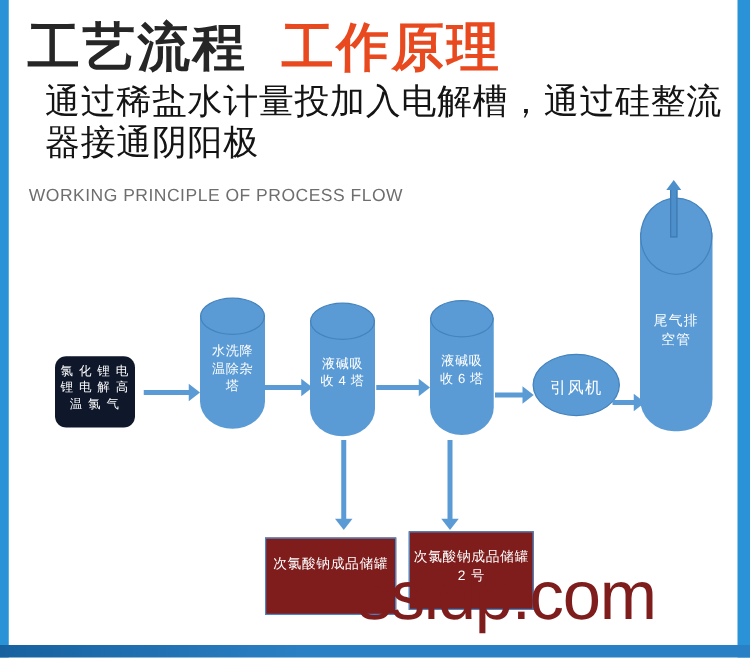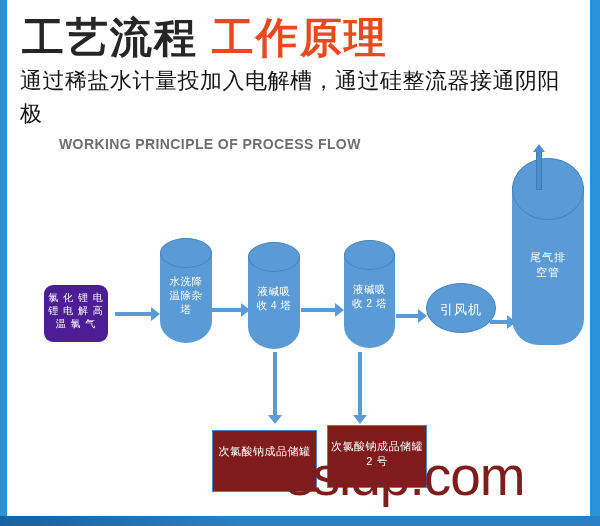--- a/index.html
+++ b/index.html
@@ -9,31 +9,31 @@
     font-family:"Liberation Sans","DejaVu Sans",sans-serif;
   }
   
   .edge-left{position:absolute;left:0;top:0;width:7px;height:526px;background:#2a92d6;}
   .edge-right{position:absolute;right:0;top:0;width:10px;height:526px;background:#2a92d6;}
   .bottom-bar{position:absolute;left:0;bottom:0;width:600px;height:10px;
     background:linear-gradient(90deg,#17619f,#2a80c4 40%,#2a80c4);z-index:6;}
 
   
   .title{position:absolute;left:22px;top:10px;font-size:42px;font-weight:900;
-    letter-spacing:2px;white-space:nowrap;color:#262626;}
+    letter-spacing:2px;white-space:nowrap;color:#262626;font-family:Liberation Mono, monospace;}
   .title .accent{color:#e8491f;}
-  .subtitle{position:absolute;left:20px;top:64px;width:562px;
-    font-size:22px;line-height:33px;color:#141414;font-weight:500;letter-spacing:0.5px;}
-  .caption{position:absolute;left:23px;top:136px;font-size:14px;font-weight:700;
-    color:#6e6e6e;letter-spacing:0.4px;margin-left:36px;}
+  .subtitle{position:absolute;left:36px;top:64px;width:562px;
+    font-size:28px;line-height:33px;color:#141414;font-weight:500;letter-spacing:0.5px;}
+  .caption{position:absolute;left:23px;top:148px;font-size:14px;font-weight:400;
+    color:#6e6e6e;letter-spacing:0.4px;}
   .node-label{position:absolute;left:0;right:0;text-align:center;color:#ffffff;}
 
   
   .source-box{position:absolute;left:44px;top:285px;width:64px;height:57px;
-    border-radius:9px;background:#4c1d95;}
+    border-radius:9px;background:#0f172a;}
   .source-box .node-label{top:6px;font-size:10px;line-height:13px;letter-spacing:1px;}
 
   
   .cyl{position:absolute;}
   .cyl .cyl-body{position:absolute;left:0;right:0;top:14px;bottom:0;background:#5b9bd5;
     border-radius:0 0 50% 50% / 0 0 22px 22px;}
   .cyl .cyl-top{position:absolute;left:0;right:0;top:0;height:30px;border-radius:50%;
     background:#5b9bd5;border:1px solid #4583bd;box-sizing:border-box;}
   .cyl .node-label{font-size:10.5px;line-height:14px;letter-spacing:0.5px;}
 
@@ -43,21 +43,21 @@
   .cyl2 .node-label{top:42px;}
   .cyl3{left:344px;top:240px;width:51px;height:108px;}
   .cyl3 .node-label{top:42px;}
 
   
   .fan{position:absolute;left:426px;top:283px;width:70px;height:50px;border-radius:50%;
     background:#5b9bd5;border:1px solid #4583bd;box-sizing:border-box;}
   .fan .node-label{top:17px;font-size:13px;letter-spacing:1px;}
 
   
-  .vent{position:absolute;left:512px;top:158px;width:72px;height:187px;font-family:Liberation Serif, serif;}
+  .vent{position:absolute;left:512px;top:158px;width:58px;height:187px;font-family:Liberation Serif, serif;}
   .vent .vent-body{position:absolute;left:0;right:0;top:28px;bottom:0;background:#5b9bd5;
     border-radius:0 0 27px 27px / 0 0 26px 26px;}
   .vent .vent-top{position:absolute;left:0;right:0;top:0;height:62px;border-radius:50%;
     background:#5b9bd5;border:1px solid #4583bd;box-sizing:border-box;}
   .vent .node-label{top:92px;font-size:11px;line-height:15px;letter-spacing:1px;}
   .vent-arrow{position:absolute;left:24px;top:-14px;width:6px;height:46px;}
   .vent-arrow .shaft{position:absolute;left:0;top:6px;bottom:0;width:4px;background:#4c8fcb;
     border:1px solid #3e7ab3;}
   .vent-arrow .head{position:absolute;left:-3px;top:0;width:0;height:0;
     border-left:6px solid transparent;border-right:6px solid transparent;
@@ -149,21 +149,21 @@
   <div class="arr arr-right a3">
     <div class="shaft"></div>
       <div class="head"></div>
   </div>
 
   <div class="cyl cyl3">
     <div class="cyl-body"></div>
     <div class="cyl-top"></div>
     <div class="node-label">
       <div>液碱吸</div>
-      <div>收 2 塔</div>
+      <div>收 6 塔</div>
     </div>
   </div>
 
   <div class="arr arr-right a4">
     <div class="shaft"></div>
       <div class="head"></div>
   </div>
 
   <div class="fan">
     <div class="node-label">引风机</div>

